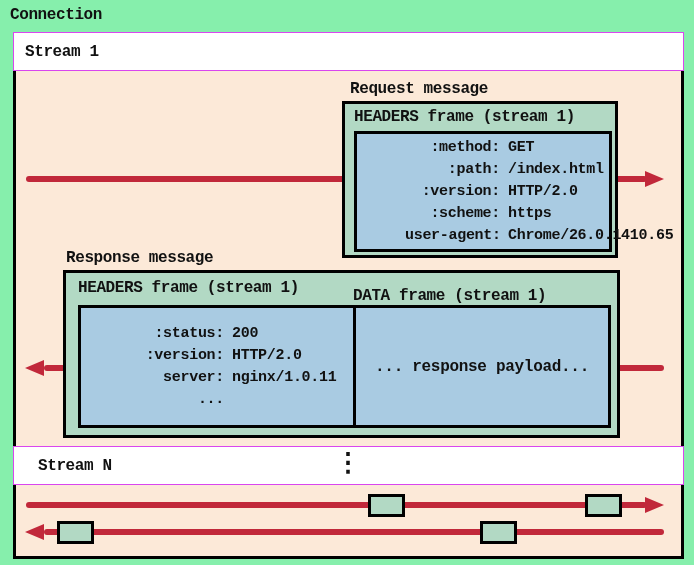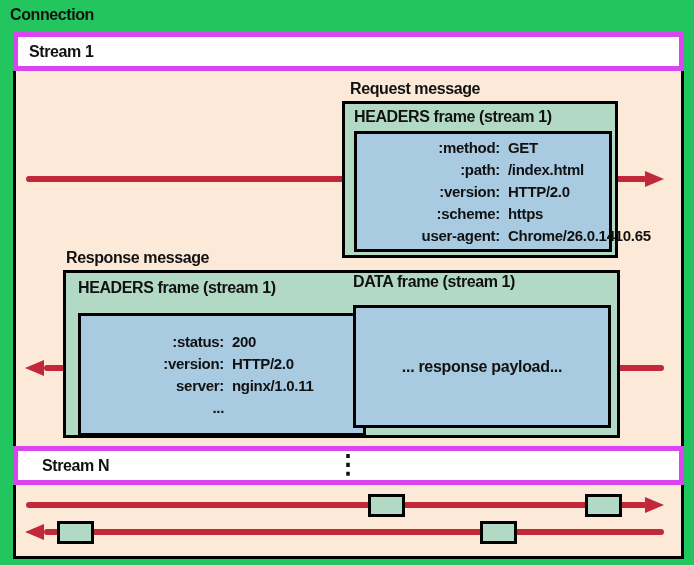--- a/index.html
+++ b/index.html
@@ -1,25 +1,25 @@
 <!DOCTYPE html>
 <html><head>
 <meta charset="utf-8">
 <style>
   html,body{margin:0;padding:0;background:#fff;}
   .page{
-    position:relative;width:694px;height:565px;background:#22c55e;
-    font-family:Liberation Sans, sans-serif;color:#111;overflow:hidden;
+    position:relative;width:694px;height:565px;background:#86efac;
+    font-family:Liberation Mono, monospace;color:#111;overflow:hidden;
   }
   .abs{position:absolute;box-sizing:border-box;}
   .lbl{font-size:16px;font-weight:700;letter-spacing:-0.4px;white-space:nowrap;}
   
   .outer{left:13px;top:32px;width:671px;height:527px;border:3px solid #000;background:#fce9d8;z-index:0;}
   
-  .bar{left:13px;width:671px;height:39px;background:#fff;border:5px solid #d946ef;z-index:2;display:flex;align-items:center;padding-left:11px;}
+  .bar{left:13px;width:671px;height:39px;background:#fff;border:1px solid #d946ef;z-index:2;display:flex;align-items:center;padding-left:11px;}
   .bar1{top:32px;}
   .barN{top:446px;padding-left:24px;}
   
   .rline{height:6px;background:#c1283a;border-radius:3px;z-index:1;}
   .tri{width:0;height:0;z-index:1;}
   .tri-right{border-top:8px solid transparent;border-bottom:8px solid transparent;border-left:19px solid #c1283a;}
   .tri-left{border-top:8px solid transparent;border-bottom:8px solid transparent;border-right:19px solid #c1283a;}
   
   .green{background:#b2d9c4;border:3px solid #000;z-index:2;}
   .blue{background:#a9cbe2;border:3px solid #000;z-index:3;}
@@ -81,23 +81,23 @@
     </div>
   </div>
 
   <div class="abs rline" style="left:44px;top:365px;width:620px;"></div>
   <div class="abs tri tri-left" style="left:25px;top:360px;"></div>
 
   <div class="abs lbl" style="left:66px;top:249px;">Response message</div>
 
   <div class="abs green" style="left:63px;top:270px;width:557px;height:168px;">
     <div class="frame-title" style="left:12px;top:6px;">HEADERS frame (stream 1)</div>
-    <div class="frame-title" style="left:287px;top:0;">DATA frame (stream 1)</div>
+    <div class="frame-title" style="left:287px;top:14px;">DATA frame (stream 1)</div>
 
-    <div class="abs blue" style="left:12px;top:32px;width:288px;height:123px;margin-top:8px;">
+    <div class="abs blue" style="left:12px;top:32px;width:288px;height:123px;">
       <div class="kv">
         <div class="kv-row">
           <span class="k">:status:</span>
           <span class="v">200</span>
         </div>
         <div class="kv-row">
           <span class="k">:version:</span>
           <span class="v">HTTP/2.0</span>
         </div>
         <div class="kv-row">

